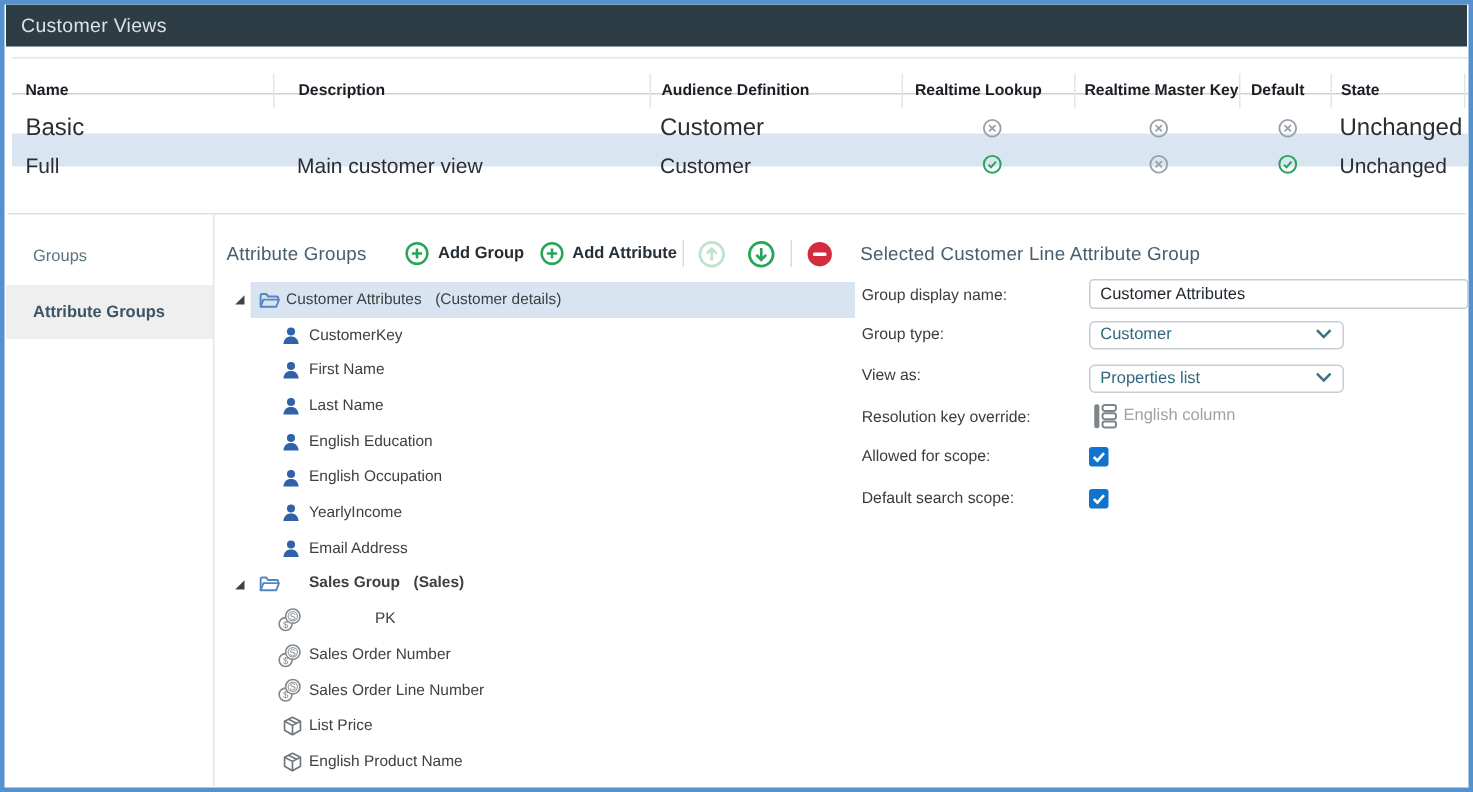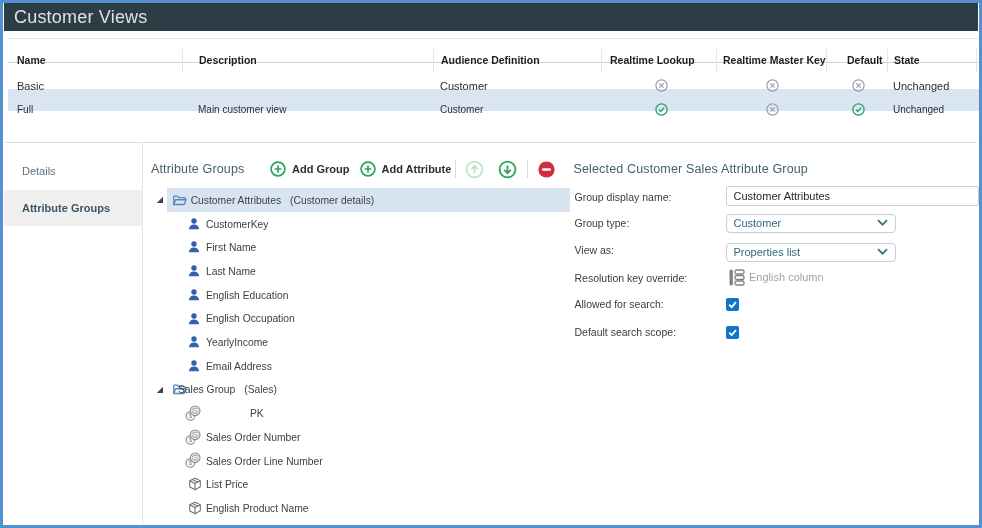--- a/index.html
+++ b/index.html
@@ -1,30 +1,30 @@
 <!DOCTYPE html>
 <html><head>
 <meta charset="utf-8">
 <style>
 * { margin:0; padding:0; box-sizing:border-box; }
 html,body { width:982px; height:528px; }
 body { font-family:"Liberation Sans", sans-serif; background:#fff; }
 .page { position:relative; width:982px; height:528px; border:3px solid #5590cf; background:#fff; overflow:hidden; }
 .abs { position:absolute; }
-.titlebar { position:absolute; left:1px; top:0; right:1px; height:28px; background:#2d3d45; color:#dce1e3; font-size:18px; line-height:28px; padding-left:10px; letter-spacing:0.2px; }
+.titlebar { position:absolute; left:1px; top:0; right:1px; height:28px; background:#2d3d45; color:#dce1e3; font-size:13px; line-height:28px; padding-left:10px; letter-spacing:0.2px; }
 .tbl { position:absolute; left:5px; top:35px; width:971px; }
 .trow { display:flex; align-items:center; }
 .thead { height:25px; border-top:1px solid #e3e6e8; border-bottom:1px solid #ccd2d7; font-weight:bold; font-size:10.5px; color:#1b1f23; }
 .thead .c { height:100%; display:flex; align-items:center; border-left:1px solid #e3e6e8; white-space:nowrap; }
 .thead .c:first-child { border-left:none; }
-.rb { height:26px; font-size:11px; color:#2a2e32; }
-.rf { height:22px; font-size:10px; color:#2a2e32; background:#d9e6f2; }
+.rb { height:26px; font-size:16px; color:#2a2e32; }
+.rf { height:22px; font-size:14px; color:#2a2e32; background:#d9e6f2; }
 .c { height:100%; display:flex; align-items:center;margin-top:19px; }
 .cico { justify-content:center; }
-.w1{width:174px;padding-left:9px}.w2{width:251px;padding-left:16px}.w3{width:168px;padding-left:7px}.w4{width:115px;padding-left:8px}.w5{width:110px;padding-left:6px}.w6{width:61px;padding-left:20px}.w7{width:89px;padding-left:6px}.w8{flex:1}
+.w1{width:174px;padding-left:9px}.w2{width:251px;padding-left:16px}.w3{width:168px;padding-left:7px}.w4{width:115px;padding-left:8px}.w5{width:110px;padding-left:6px}.w6{width:61px;padding-left:7px}.w7{width:89px;padding-left:6px}.w8{flex:1}
 .w4i{padding-left:6px !important}.w5i{padding-left:3px !important}.w6i{padding-left:3px !important}
 .hr { position:absolute; left:2px; top:139px; width:972px; height:1px; background:#dcdfe1; }
 .vsep { position:absolute; left:139px; top:140px; width:1px; height:381px; background:#e4e6e8; }
 .side-item { position:absolute; left:19px; font-size:11px; color:#5d7380; }
 .side-sel { position:absolute; left:1px; top:187px; width:138px; height:36px; background:#efeff0; color:#3c5564; font-weight:bold; font-size:11px; line-height:36px; padding-left:18px; }
 .h2 { position:absolute; font-size:12.5px; color:#45606d; letter-spacing:0.15px; white-space:nowrap; }
 .tool-label { position:absolute; font-size:11px; font-weight:bold; color:#272f36; }
 .tsep { position:absolute; width:1px; height:18px; background:#d8dbde; top:157px; }
 .trrow { position:absolute; left:0; width:570px; height:23.7px; font-size:10.3px; color:#3d4144; }
 .lbl { position:absolute; font-size:10.5px; color:#383d42; white-space:nowrap; }
@@ -96,21 +96,21 @@
             <path d="M4 6.8l1.7 1.7 3.3-3.7" fill="none" stroke="#2aa25f" stroke-width="1.3"></path>
           </svg>
         </div>
       <div class="c w7">Unchanged</div>
         <div class="c w8"></div>
     </div>
   </div>
 
   <div class="hr"></div>
   <div class="vsep"></div>
-  <div class="side-item" style="top:162px;">Details</div>
+  <div class="side-item" style="top:162px;">Groups</div>
   <div class="side-sel">Attribute Groups</div>
 
   <div class="h2" style="left:148px; top:158.6px;">Attribute Groups</div>
   <svg class="abs" style="left:267px;top:158px;" width="16" height="16" viewBox="0 0 16 16">
       <circle cx="8" cy="8" r="6.9" fill="none" stroke="#28a558" stroke-width="1.7"></circle>
       <path d="M8 4.6v6.8M4.6 8h6.8" stroke="#28a558" stroke-width="1.7"></path>
     </svg>
   <div class="tool-label" style="left:289px; top:159.5px;">Add Group</div>
   <svg class="abs" style="left:357px;top:158px;" width="16" height="16" viewBox="0 0 16 16">
       <circle cx="8" cy="8" r="6.9" fill="none" stroke="#28a558" stroke-width="1.7"></circle>
@@ -193,21 +193,21 @@
       <span style="position:absolute;left:203px;top:50%;transform:translateY(-50%);white-space:nowrap;">Email Address</span>
     </div>
 <div class="trrow" style="top:374.6px;">
       <svg width="8" height="8" viewBox="0 0 8 8" style="position:absolute;left:152.5px;top:8px;">
         <polygon points="7,0.8 7,7 0.8,7" fill="#3f4346"></polygon>
       </svg>
       <svg width="15" height="13" viewBox="0 0 16 14" style="position:absolute;left:168.5px;top:5.5px;">
         <path d="M1.8 11.3V3.2c0-.6.4-1 1-1h3l1.4 1.7h6.2c.6 0 1 .4 1 1v1.1" fill="none" stroke="#5585c2" stroke-width="1.4"></path>
         <path d="M1.8 11.3l2-5.1h11.2l-2 5.1z" fill="none" stroke="#5585c2" stroke-width="1.4" stroke-linejoin="round"></path>
       </svg>
-      <span style="position:absolute;left:175px;top:50%;transform:translateY(-50%);white-space:nowrap;">Sales Group<span style="margin-left:9px;">(Sales)</span></span>
+      <span style="position:absolute;left:203px;top:50%;transform:translateY(-50%);white-space:nowrap;font-weight:bold;">Sales Group<span style="margin-left:9px;">(Sales)</span></span>
     </div>
 <div class="trrow" style="top:398.3px;">
       <svg width="17" height="17" viewBox="0 0 17 17" style="position:absolute;left:181.5px;top:3.5px;">
         <circle cx="5.4" cy="11" r="4.3" fill="#fff" stroke="#83898e" stroke-width="1.1"></circle>
         <text x="5.4" y="13.4" font-size="6.4" text-anchor="middle" fill="#83898e" font-family="Liberation Sans">$</text>
         <circle cx="10.2" cy="5.8" r="4.8" fill="#fff" stroke="#83898e" stroke-width="1.1"></circle>
         <circle cx="10.2" cy="5.8" r="3.1" fill="none" stroke="#9aa0a5" stroke-width="0.8"></circle>
         <text x="10.2" y="8.2" font-size="6.4" text-anchor="middle" fill="#83898e" font-family="Liberation Sans">S</text>
       </svg>
       <span style="position:absolute;left:203px;top:50%;transform:translateY(-50%);white-space:nowrap;padding-left:44px;">PK</span>
@@ -242,26 +242,26 @@
     </div>
 <div class="trrow" style="top:493.1px;padding-left:43px;">
       <svg width="14" height="14" viewBox="0 0 14 14" style="position:absolute;left:184.5px;top:5px;">
         <path d="M7 1.2l5.3 2.6v6L7 12.8 1.7 9.8v-6z" fill="none" stroke="#6e7479" stroke-width="1.1" stroke-linejoin="round"></path>
         <path d="M1.7 3.8L7 6.6l5.3-2.8M7 6.6v6.2" fill="none" stroke="#6e7479" stroke-width="1.1"></path>
         <path d="M4.3 2.5l5.4 2.7" fill="none" stroke="#6e7479" stroke-width="1.1"></path>
       </svg>
       <span style="position:absolute;left:203px;top:50%;transform:translateY(-50%);white-space:nowrap;">English Product Name</span>
     </div>
 
-  <div class="h2" style="left:570.5px; top:158.6px;">Selected Customer Sales Attribute Group</div>
+  <div class="h2" style="left:570.5px; top:158.6px;">Selected Customer Line Attribute Group</div>
   <div class="lbl" style="left:571.5px; top:188px;">Group display name:</div>
   <div class="lbl" style="left:571.5px; top:214px;">Group type:</div>
   <div class="lbl" style="left:571.5px; top:240.5px;">View as:</div>
   <div class="lbl" style="left:571.5px; top:268.5px;">Resolution key override:</div>
-  <div class="lbl" style="left:571.5px; top:294.5px;">Allowed for search:</div>
+  <div class="lbl" style="left:571.5px; top:294.5px;">Allowed for scope:</div>
   <div class="lbl" style="left:571.5px; top:322.5px;">Default search scope:</div>
 
   <div class="ctl input" style="top:182.5px; width:253px; height:20px; color:#21282e;">Customer Attributes</div>
   <div class="ctl dd" style="top:210.5px; width:170px; height:19px;">Customer<svg width="11" height="8" viewBox="0 0 11 8">
         <path d="M1 1.1L5.5 5.7 10 1.1" fill="none" stroke="#3f6d80" stroke-width="1.7"></path>
       </svg></div>
   <div class="ctl dd" style="top:239.5px; width:170px; height:19px;">Properties list<svg width="11" height="8" viewBox="0 0 11 8">
         <path d="M1 1.1L5.5 5.7 10 1.1" fill="none" stroke="#3f6d80" stroke-width="1.7"></path>
       </svg></div>
   <svg class="abs" style="left:726px;top:266px;" width="16" height="17" viewBox="0 0 16 17">

